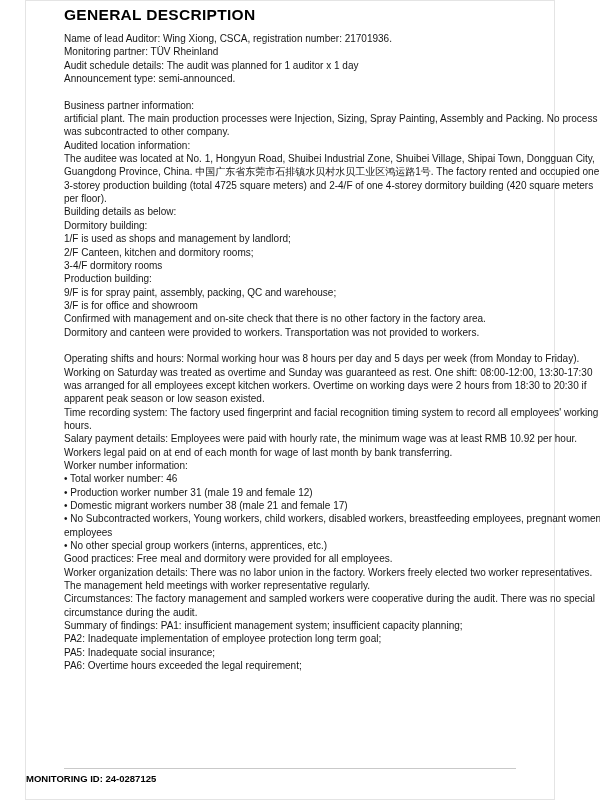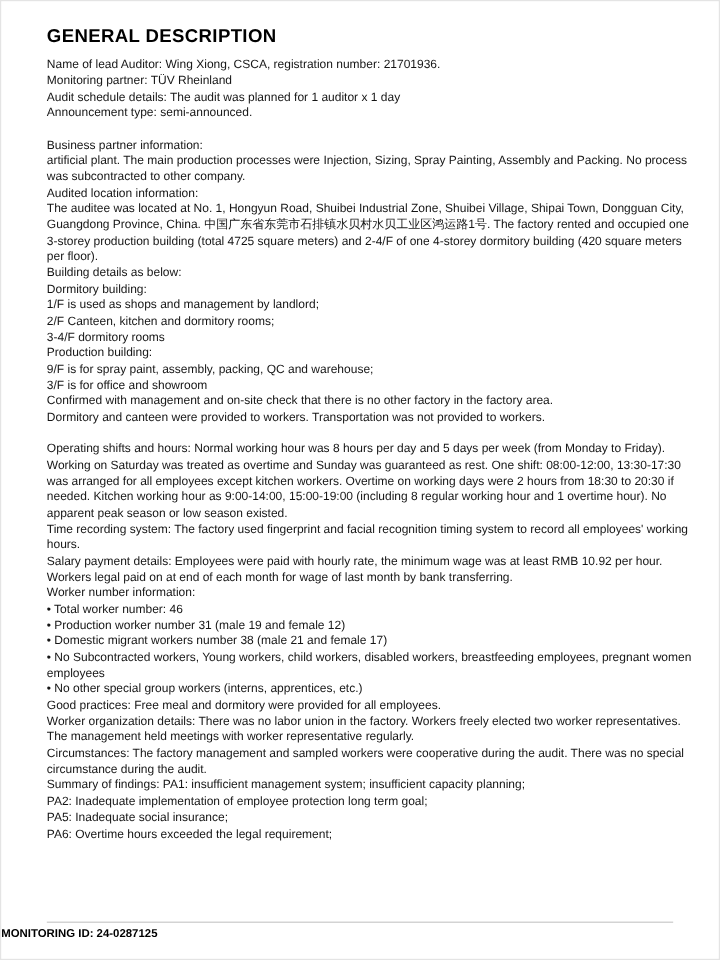--- a/index.html
+++ b/index.html
@@ -6,24 +6,25 @@
   html, body { background: #ffffff; }
   body {
     width: 600px; height: 800px;
     font-family: "Liberation Sans", sans-serif;
     color: #111111;
     position: relative;
     overflow: hidden;
   }
   .page {
     position: absolute; inset: 0;
-    width: 600px; height: 800px;
+    width: 530px; height: 800px;
     background: #ffffff;
     border: 1px solid #e4e4e4;
-    padding: 20px 38px 0 38px;
+    padding: 4px 38px 0 38px;
+    margin-left: 25px;
   }
   .doc-title {
     font-size: 15.5px;
     font-weight: bold;
     line-height: 19px;
     letter-spacing: 0.3px;
     color: #000000;
     margin-bottom: 8px;
   }
   .section { margin-bottom: 13.35px; }
@@ -87,21 +88,20 @@
       <div class="line">Production building:</div>
       <div class="line">9/F is for spray paint, assembly, packing, QC and warehouse;</div>
       <div class="line">3/F is for office and showroom</div>
       <div class="line">Confirmed with management and on-site check that there is no other factory in the factory area.</div>
       <div class="line">Dormitory and canteen were provided to workers. Transportation was not provided to workers.</div>
     </div>
   <div class="section">
       <div class="line">Operating shifts and hours: Normal working hour was 8 hours per day and 5 days per week (from Monday to Friday).</div>
       <div class="line">Working on Saturday was treated as overtime and Sunday was guaranteed as rest. One shift: 08:00-12:00, 13:30-17:30</div>
       <div class="line">was arranged for all employees except kitchen workers. Overtime on working days were 2 hours from 18:30 to 20:30 if</div>
-      <div class="line">needed. Kitchen working hour as 9:00-14:00, 15:00-19:00 (including 8 regular working hour and 1 overtime hour). No</div>
       <div class="line">apparent peak season or low season existed.</div>
       <div class="line">Time recording system: The factory used fingerprint and facial recognition timing system to record all employees' working</div>
       <div class="line">hours.</div>
       <div class="line">Salary payment details: Employees were paid with hourly rate, the minimum wage was at least RMB 10.92 per hour.</div>
       <div class="line">Workers legal paid on at end of each month for wage of last month by bank transferring.</div>
       <div class="line">Worker number information:</div>
       <div class="line">• Total worker number: 46</div>
       <div class="line">• Production worker number 31 (male 19 and female 12)</div>
       <div class="line">• Domestic migrant workers number 38 (male 21 and female 17)</div>
       <div class="line">• No Subcontracted workers, Young workers, child workers, disabled workers, breastfeeding employees, pregnant women</div>

